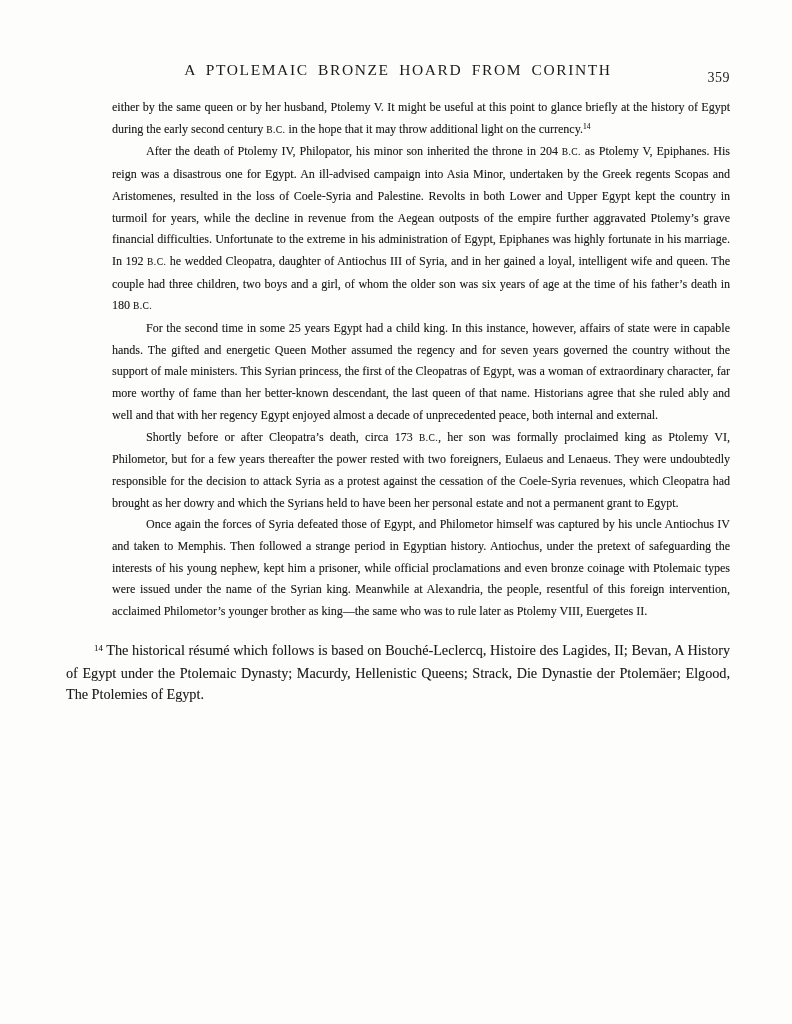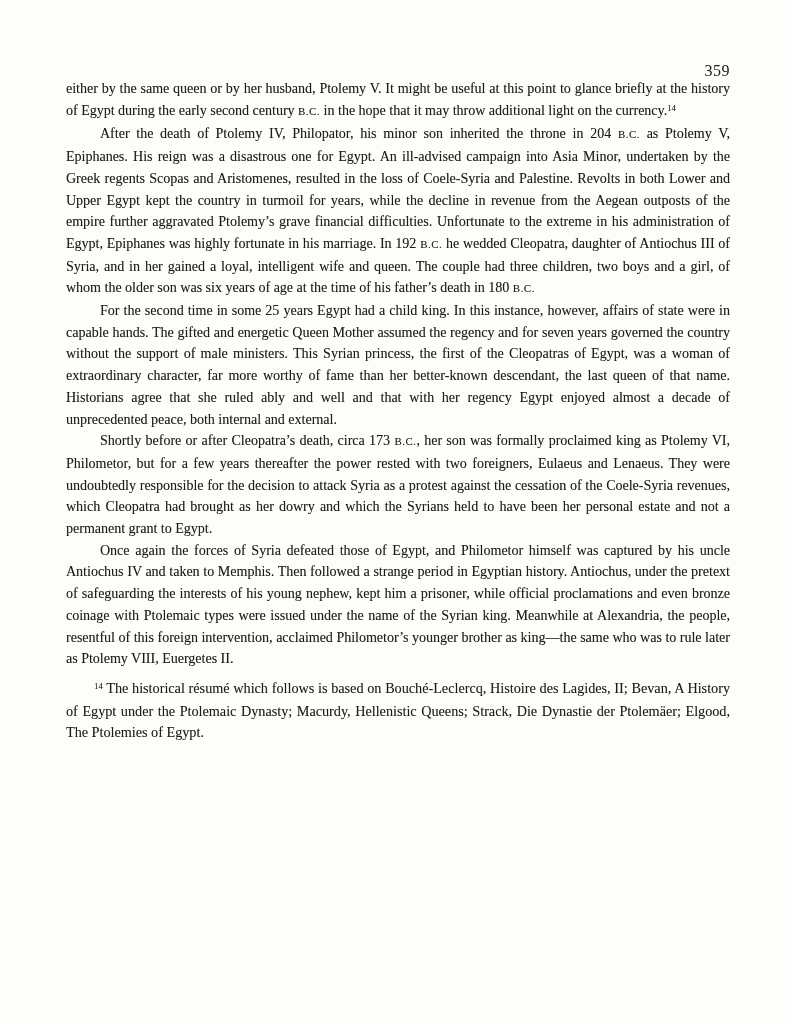--- a/index.html
+++ b/index.html
@@ -22,51 +22,53 @@
     font-size: 15.5px;
     line-height: 19px;
     letter-spacing: 1.6px;
     word-spacing: 4px;
     margin-bottom: 18px;
     white-space: nowrap;
   }
   .page-number {
     position: absolute;
     right: 0;
-    top: 1px;
-    font-size: 16px;
+    top: 8px;
+    font-size: 14px;
     letter-spacing: 0.5px;
     word-spacing: normal;
   }
   .body-text {
-    font-size: 14px;
+    font-size: 12px;
     line-height: 21.7px;
     text-align: justify;
     hyphens: none;
     text-shadow: 0.2px 0.2px 0.3px rgba(30, 28, 25, 0.35);
+    margin-left: 46px;
   }
   .para { margin: 0; }
   .para.indent { text-indent: 34px; }
   span.italic { }
   span.smallcaps { font-size: 0.78em; letter-spacing: 0.5px; }
   span.sup { font-size: 0.62em; position: relative; top: -0.45em; }
   .footnote {
-    margin-top: 8px;
+    margin-top: 17px;
     font-size: 14.2px;
     line-height: 21px;
     text-align: justify;
     text-shadow: 0.2px 0.2px 0.3px rgba(30, 28, 25, 0.3);
   }
   .fn-para { text-indent: 28px; margin: 0; }
 </style>
 </head>
 <body>
 
 <div class="page-inner">
   <div class="pagehead">
+    <span class="running-title">A PTOLEMAIC BRONZE HOARD FROM CORINTH</span>
     <span class="page-number">359</span>
   </div>
 
   <div class="body-text">
       <p class="para"><span>either by the same queen or by her husband, Ptolemy V. It might be useful at this point to glance briefly at the history of Egypt during the early second century </span><span class="smallcaps">B.C.</span><span> in the hope that it may throw additional light on the currency.</span><span class="sup">14</span></p>
       <p class="para indent"><span>After the death of Ptolemy IV, Philopator, his minor son inherited the throne in 204 </span><span class="smallcaps">B.C.</span><span> as Ptolemy V, Epiphanes. His reign was a disastrous one for Egypt. An ill-advised campaign into Asia Minor, undertaken by the Greek regents Scopas and Aristomenes, resulted in the loss of Coele-Syria and Palestine. Revolts in both Lower and Upper Egypt kept the country in turmoil for years, while the decline in revenue from the Aegean outposts of the empire further aggravated Ptolemy’s grave financial difficulties. Unfortunate to the extreme in his administration of Egypt, Epiphanes was highly fortunate in his marriage. In 192 </span><span class="smallcaps">B.C.</span><span> he wedded Cleopatra, daughter of Antiochus III of Syria, and in her gained a loyal, intelligent wife and queen. The couple had three children, two boys and a girl, of whom the older son was six years of age at the time of his father’s death in 180 </span><span class="smallcaps">B.C.</span></p>
       <p class="para indent"><span>For the second time in some 25 years Egypt had a child king. In this instance, however, affairs of state were in capable hands. The gifted and energetic Queen Mother assumed the regency and for seven years governed the country without the support of male ministers. This Syrian princess, the first of the Cleopatras of Egypt, was a woman of extraordinary character, far more worthy of fame than her better-known descendant, the last queen of that name. Historians agree that she ruled ably and well and that with her regency Egypt enjoyed almost a decade of unprecedented peace, both internal and external.</span></p>
       <p class="para indent"><span>Shortly before or after Cleopatra’s death, </span><span class="italic">circa</span><span> 173 </span><span class="smallcaps">B.C.</span><span>, her son was formally proclaimed king as Ptolemy VI, Philometor, but for a few years thereafter the power rested with two foreigners, Eulaeus and Lenaeus. They were undoubtedly responsible for the decision to attack Syria as a protest against the cessation of the Coele-Syria revenues, which Cleopatra had brought as her dowry and which the Syrians held to have been her personal estate and not a permanent grant to Egypt.</span></p>
       <p class="para indent"><span>Once again the forces of Syria defeated those of Egypt, and Philometor himself was captured by his uncle Antiochus IV and taken to Memphis. Then followed a strange period in Egyptian history. Antiochus, under the pretext of safeguarding the interests of his young nephew, kept him a prisoner, while official proclamations and even bronze coinage with Ptolemaic types were issued under the name of the Syrian king. Meanwhile at Alexandria, the people, resentful of this foreign intervention, acclaimed Philometor’s younger brother as king—the same who was to rule later as Ptolemy VIII, Euergetes II.</span></p>
     </div>

